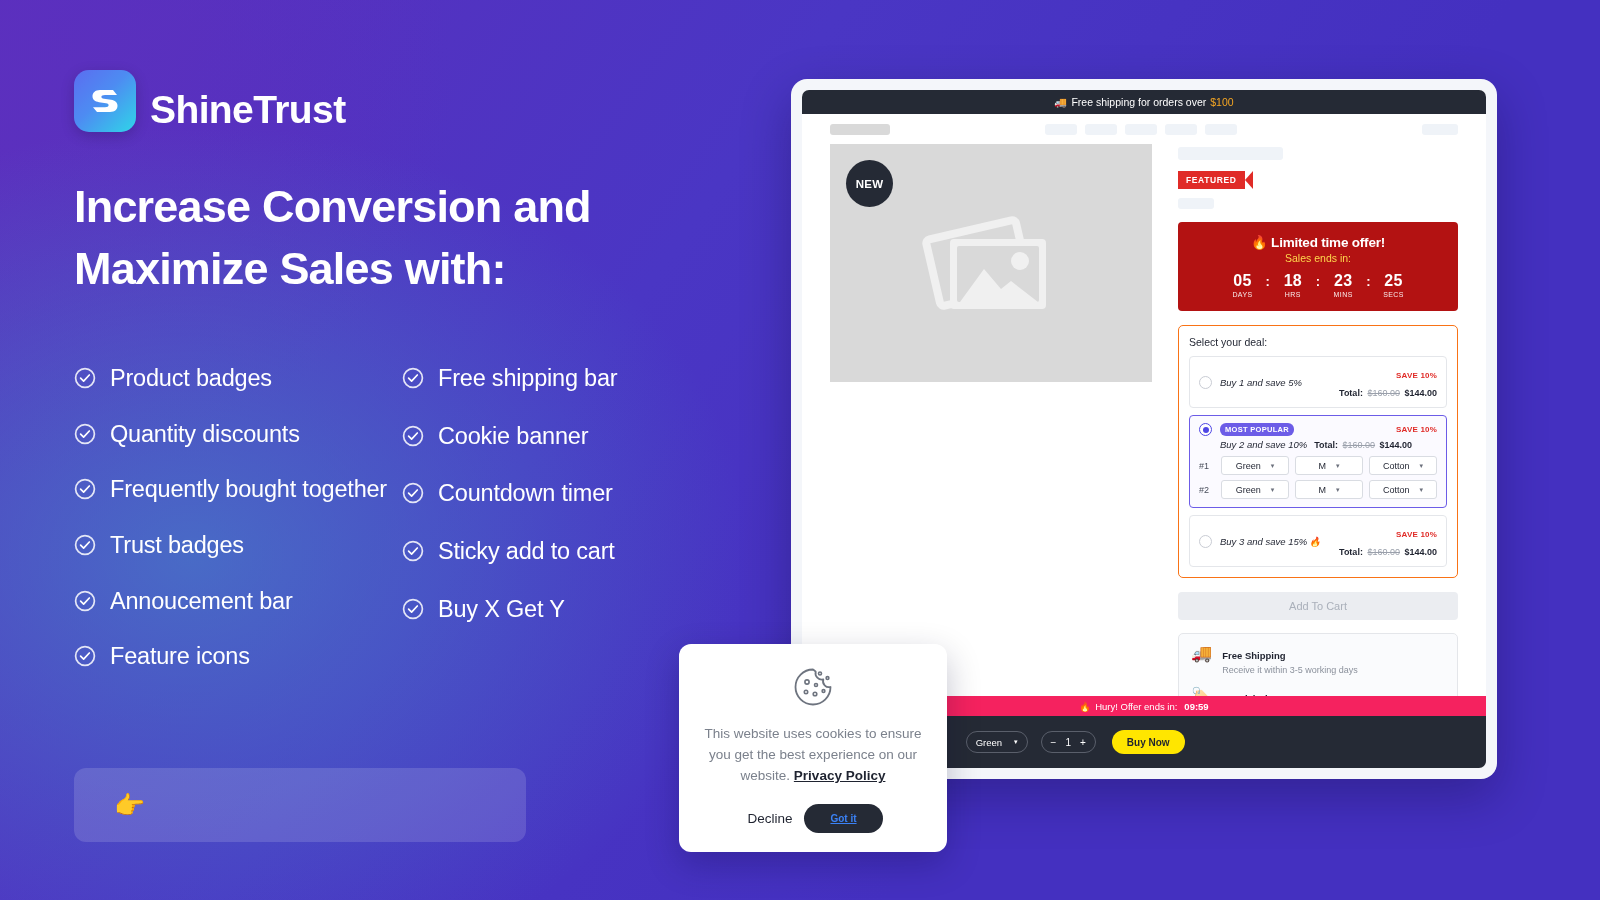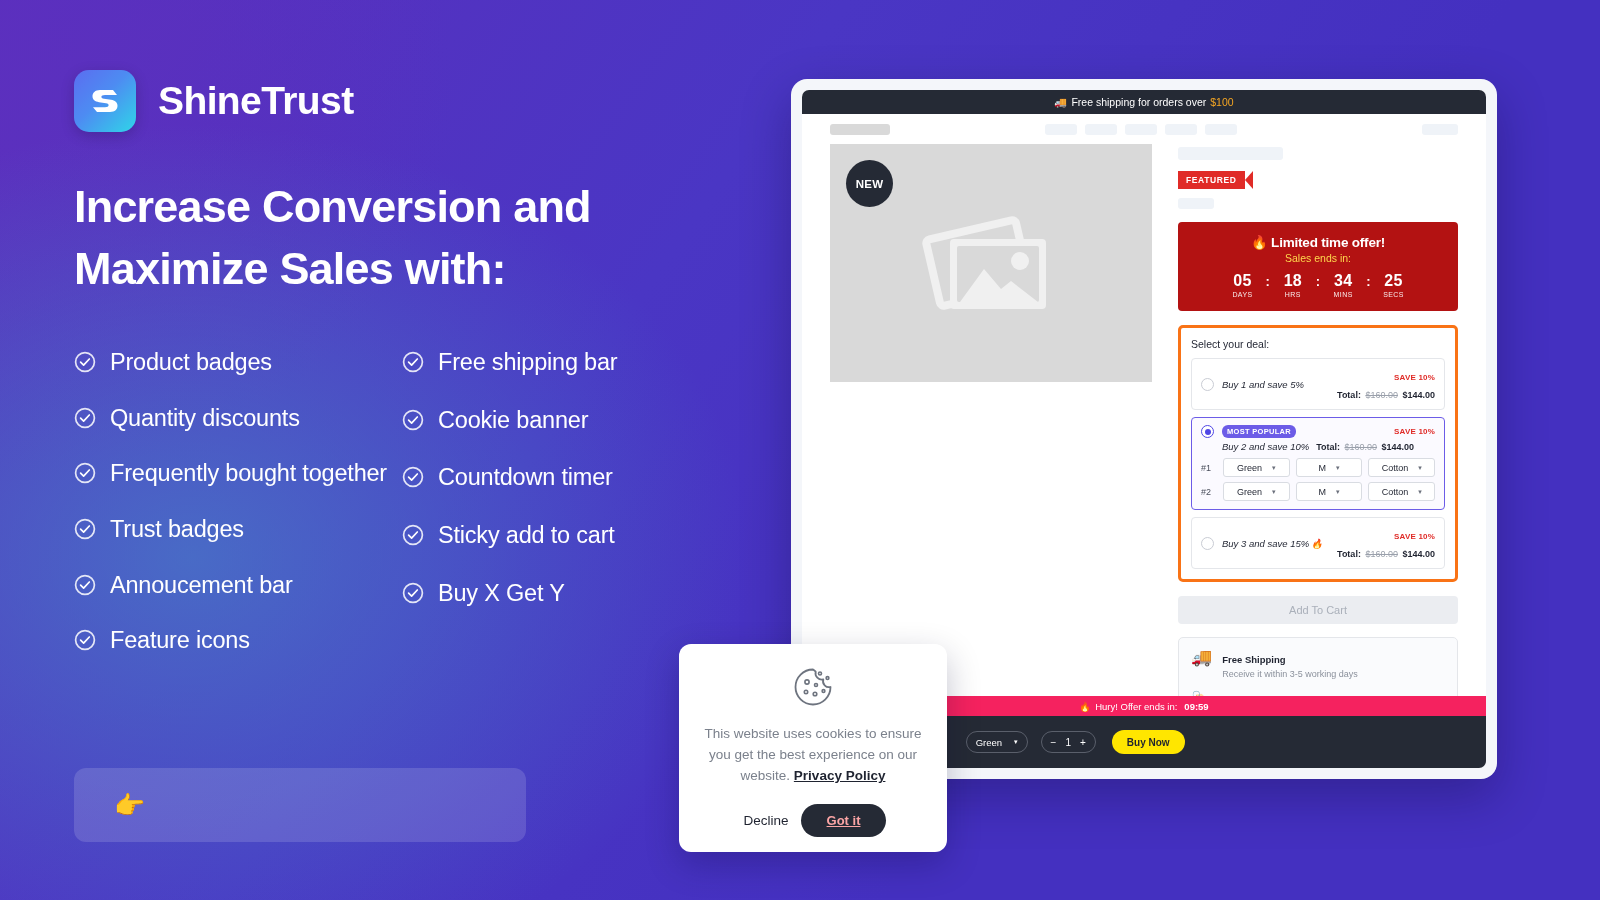--- a/index.html
+++ b/index.html
@@ -13,39 +13,39 @@
     position: absolute; inset: 0;
     background:
       radial-gradient(ellipse 900px 700px at 12% 62%, rgba(70,130,200,0.70) 0%, rgba(70,130,200,0.0) 62%),
       radial-gradient(ellipse 700px 600px at 0% 10%, rgba(92,48,190,0.85) 0%, rgba(92,48,190,0.0) 65%),
       linear-gradient(125deg, #5a2fbe 0%, #4a36c4 38%, #4430c0 68%, #4430c0 100%);
   }
 
   
   .left { position: absolute; left: 74px; top: 70px; width: 660px; }
 
-  .brand { display: flex; align-items: center; gap: 22px; }
+  .brand { display: flex; align-items: flex-end; gap: 14px; }
   .logo-tile {
     width: 62px; height: 62px; border-radius: 15px;
     background: linear-gradient(135deg, #5b6df0 0%, #4d8cf2 45%, #2fd6e8 100%);
     position: relative; flex: none;
     box-shadow: 0 4px 14px rgba(0,0,0,0.18);
   }
   .logo-tile svg { position: absolute; left: 12px; top: 12px; }
   .brand-name {
     color: #fff; font-size: 39px; font-weight: 700; letter-spacing: -0.6px;
   }
 
   .headline {
     margin-top: 44px;
     color: #fff; font-size: 45px; font-weight: 700; line-height: 1.38;
     letter-spacing: -0.8px; max-width: 640px;
   }
 
-  .features { margin-top: 48px; display: flex; gap: 8px; }
+  .features { margin-top: 64px; display: flex; gap: 8px; }
   .feat-col { width: 312px; }
   .feat-col:first-child { width: 320px; }
   .feat {
     display: flex; align-items: flex-start; gap: 14px;
     margin-bottom: 28px; color: #fff;
   }
   .feat-col:first-child .feat { margin-bottom: 26px; }
   .feat .check { flex: none; margin-top: 3px; }
   .feat .label {
     font-size: 23.5px; font-weight: 500; line-height: 1.26; letter-spacing: -0.2px;
@@ -134,21 +134,21 @@
   }
   .cd-title { font-size: 13.5px; font-weight: 700; letter-spacing: -0.2px; }
   .cd-sub { font-size: 10.5px; color: #ffd84d; margin-top: 2px; }
   .cd-units { display: flex; align-items: flex-start; justify-content: center; gap: 0; margin-top: 8px; }
   .cd-unit { width: 46px; }
   .cd-val { font-size: 16px; font-weight: 700; letter-spacing: 0.3px; }
   .cd-lbl { font-size: 7px; letter-spacing: 0.4px; margin-top: 1px; opacity: .92; }
   .cd-sep { font-size: 13px; font-weight: 700; padding-top: 2px; }
 
   .deals {
-    border: 3px solid #f97316; border-radius: 5px; padding: 10px;
+    border: 1px solid #f97316; border-radius: 5px; padding: 10px;
     margin-bottom: 14px;
   }
   .deals-title { font-size: 10.5px; color: #1f2330; margin-bottom: 8px; }
   .deal {
     border: 1px solid #e4e6ea; border-radius: 4px;
     padding: 7px 9px; margin-bottom: 7px; position: relative;
     display: flex; align-items: center; gap: 8px;
   }
   .deal:last-child { margin-bottom: 0; }
   .deal.selected {
@@ -261,22 +261,22 @@
     display: flex; flex-direction: column; align-items: center;
   }
   .cookie-ico { margin-bottom: 10px; }
   .cookie-txt {
     font-size: 13.5px; color: #7b818c; text-align: center; line-height: 1.55;
   }
   .cookie-txt a { color: #1f2330; font-weight: 700; text-decoration: underline; }
   .cookie-btns { margin-top: 17px; display: flex; align-items: center; gap: 8px; }
   .decline { font-size: 13.5px; color: #1f2330; font-weight: 500; padding: 6px 4px; }
   .gotit {
-    background: #252a35; color: #fca5a5; border-radius: 18px;
-    padding: 9px 26px; font-size: 13px; font-weight: 600; text-decoration: underline;
+    background: #252a35; color: #3b82f6; border-radius: 18px;
+    padding: 9px 26px; font-size: 10px; font-weight: 600; text-decoration: underline;
   }
 </style>
 </head>
 <body>
 
 <div class="bg"></div>
 
 <div class="left">
 
   <div class="brand">
@@ -434,21 +434,21 @@
               <div class="cd-val">05</div>
               <div class="cd-lbl">DAYS</div>
             </div>
             <div class="cd-sep">:</div>
             <div class="cd-unit">
               <div class="cd-val">18</div>
               <div class="cd-lbl">HRS</div>
             </div>
             <div class="cd-sep">:</div>
             <div class="cd-unit">
-              <div class="cd-val">34</div>
+              <div class="cd-val">23</div>
               <div class="cd-lbl">MINS</div>
             </div>
             <div class="cd-sep">:</div>
             <div class="cd-unit">
               <div class="cd-val">25</div>
               <div class="cd-lbl">SECS</div>
             </div>
           </div>
         </div>
 

